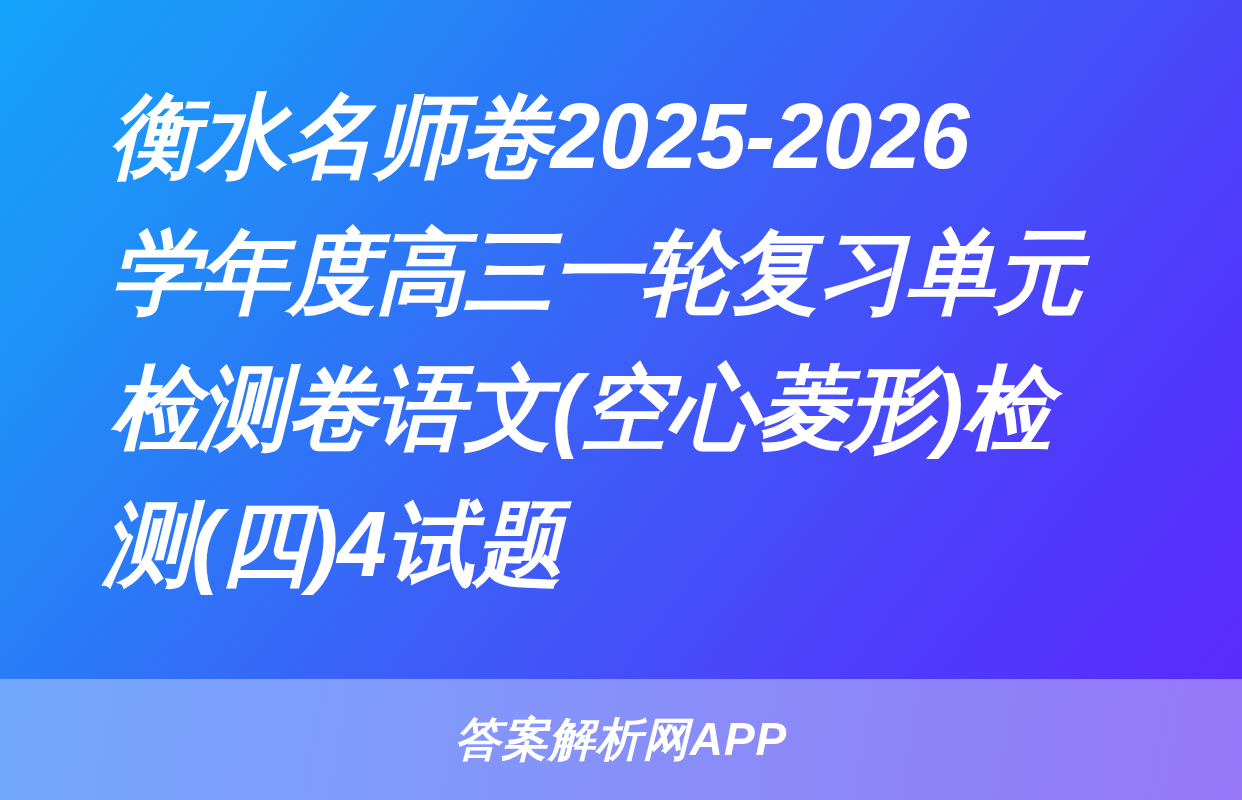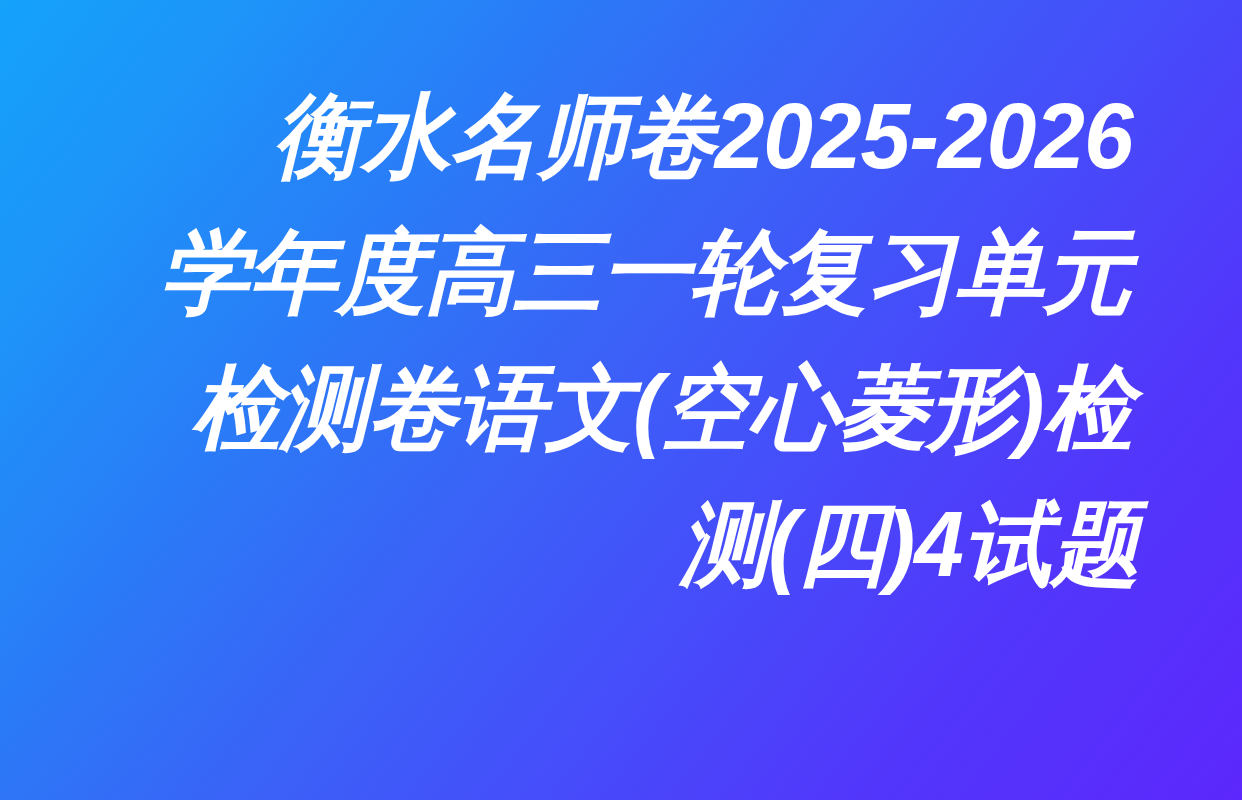--- a/index.html
+++ b/index.html
@@ -36,21 +36,21 @@
 
   
   #title-block {
     position: absolute;
     left: 0;
     top: 0;
     width: 1242px;
     height: 679px;
     display: flex;
     flex-direction: column;
-    align-items: flex-end;
+    align-items: flex-start;
     justify-content: center;
     box-sizing: border-box;
     padding: 4px 96px;
   }
 
   .title-line {
     color: #ffffff;
     font-size: 92px;
     line-height: 136px;
     font-weight: bold;
@@ -95,14 +95,17 @@
 
   <div id="gradient-bg"></div>
 
   <div id="title-block">
     <div class="title-line">衡水名师卷2025-2026</div>
     <div class="title-line">学年度高三一轮复习单元</div>
     <div class="title-line">检测卷语文(空心菱形)检</div>
     <div class="title-line">测(四)4试题</div>
   </div>
 
+  <div id="promo-banner">
+    <span id="promo-banner-text">答案解析网APP</span>
+  </div>
 
 </div>
 
 </body></html>

